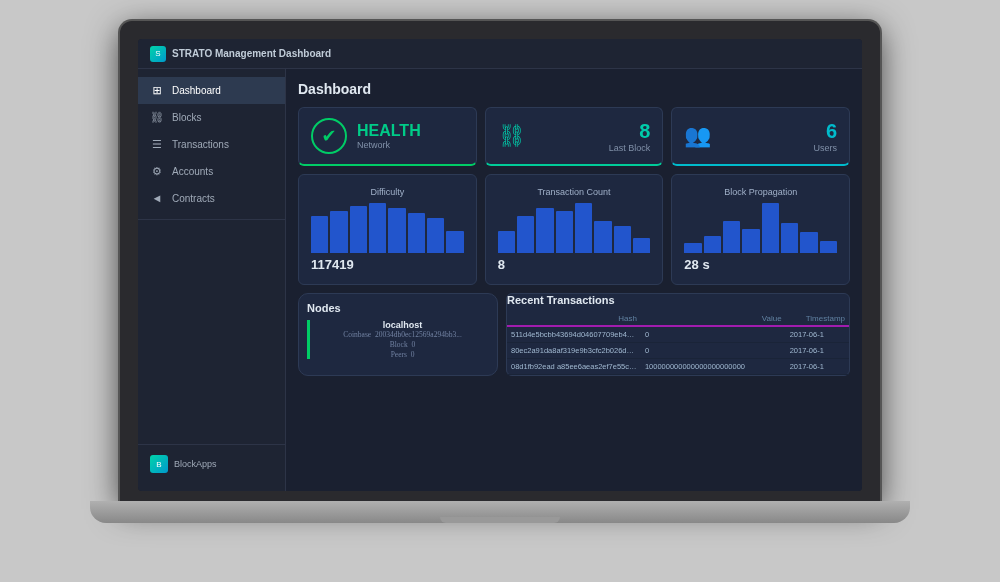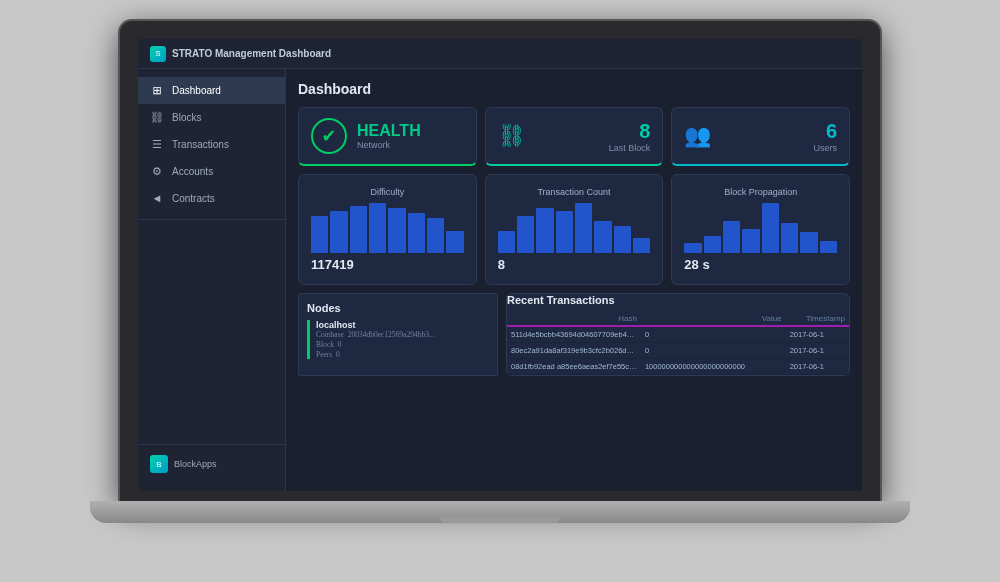--- a/index.html
+++ b/index.html
@@ -278,36 +278,37 @@
 
     
     .bottom-row {
       display: grid;
       grid-template-columns: 200px 1fr;
       gap: 8px;
     }
 
     .nodes-card {
       background: #1e2840;
-      border-radius: 2px;
+      border-radius: 10px;
       padding: 8px;
       border: 1px solid #2d3a55;
     }
 
     .section-title {
       color: #e0e8f0;
       font-size: 11px;
       font-weight: 600;
       margin-bottom: 6px;
     }
 
     .node-item {
       border-left: 3px solid #00cc66;
       padding-left: 6px;
       margin-bottom: 4px;
+      text-align: center;
     }
 
     .node-name {
       color: #e0e8f0;
       font-size: 9px;
       font-weight: 600;
     }
 
     .node-detail {
       color: #7080a0;

